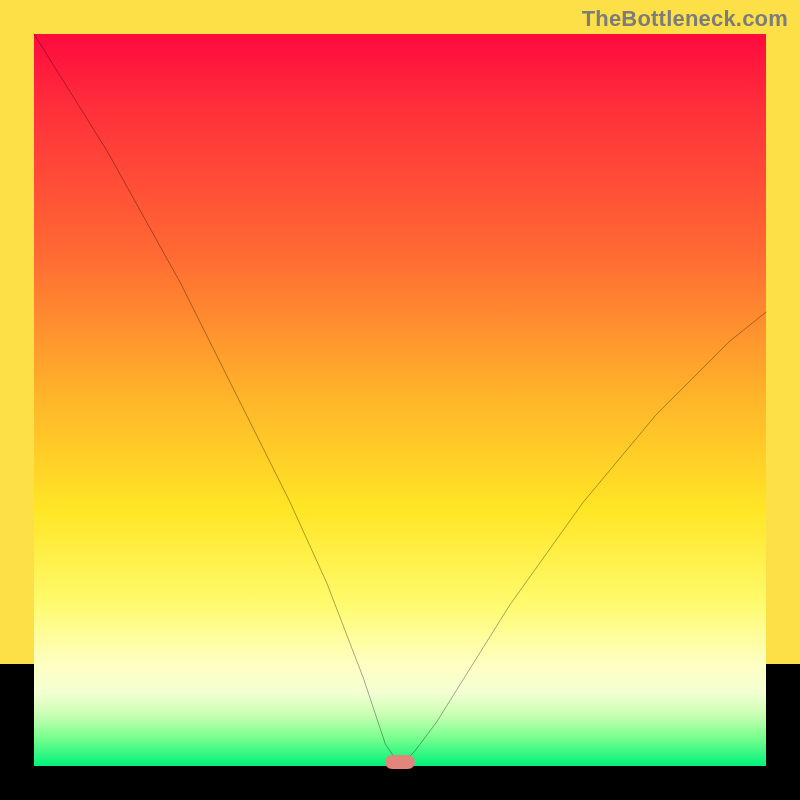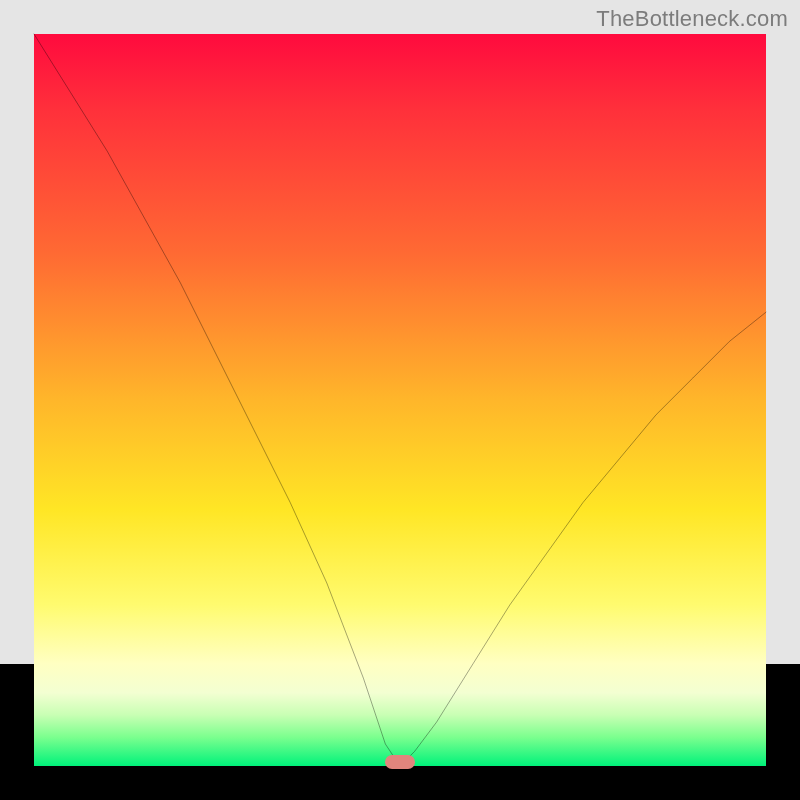--- a/index.html
+++ b/index.html
@@ -8,21 +8,22 @@
     width: 800px;
     height: 800px;
     background: #000;
     font-family: Arial, Helvetica, sans-serif;
     overflow: hidden;
   }
   .frame {
     position: relative;
     width: 800px;
     height: 664px;
-    background: #e5e5e5;
+    background: #fde047;
+    font-weight: bold;
   }
   .plot-area {
     position: absolute;
     left: 34px;
     top: 34px;
     width: 732px;
     height: 732px;
     
     background: linear-gradient(
       to bottom,

